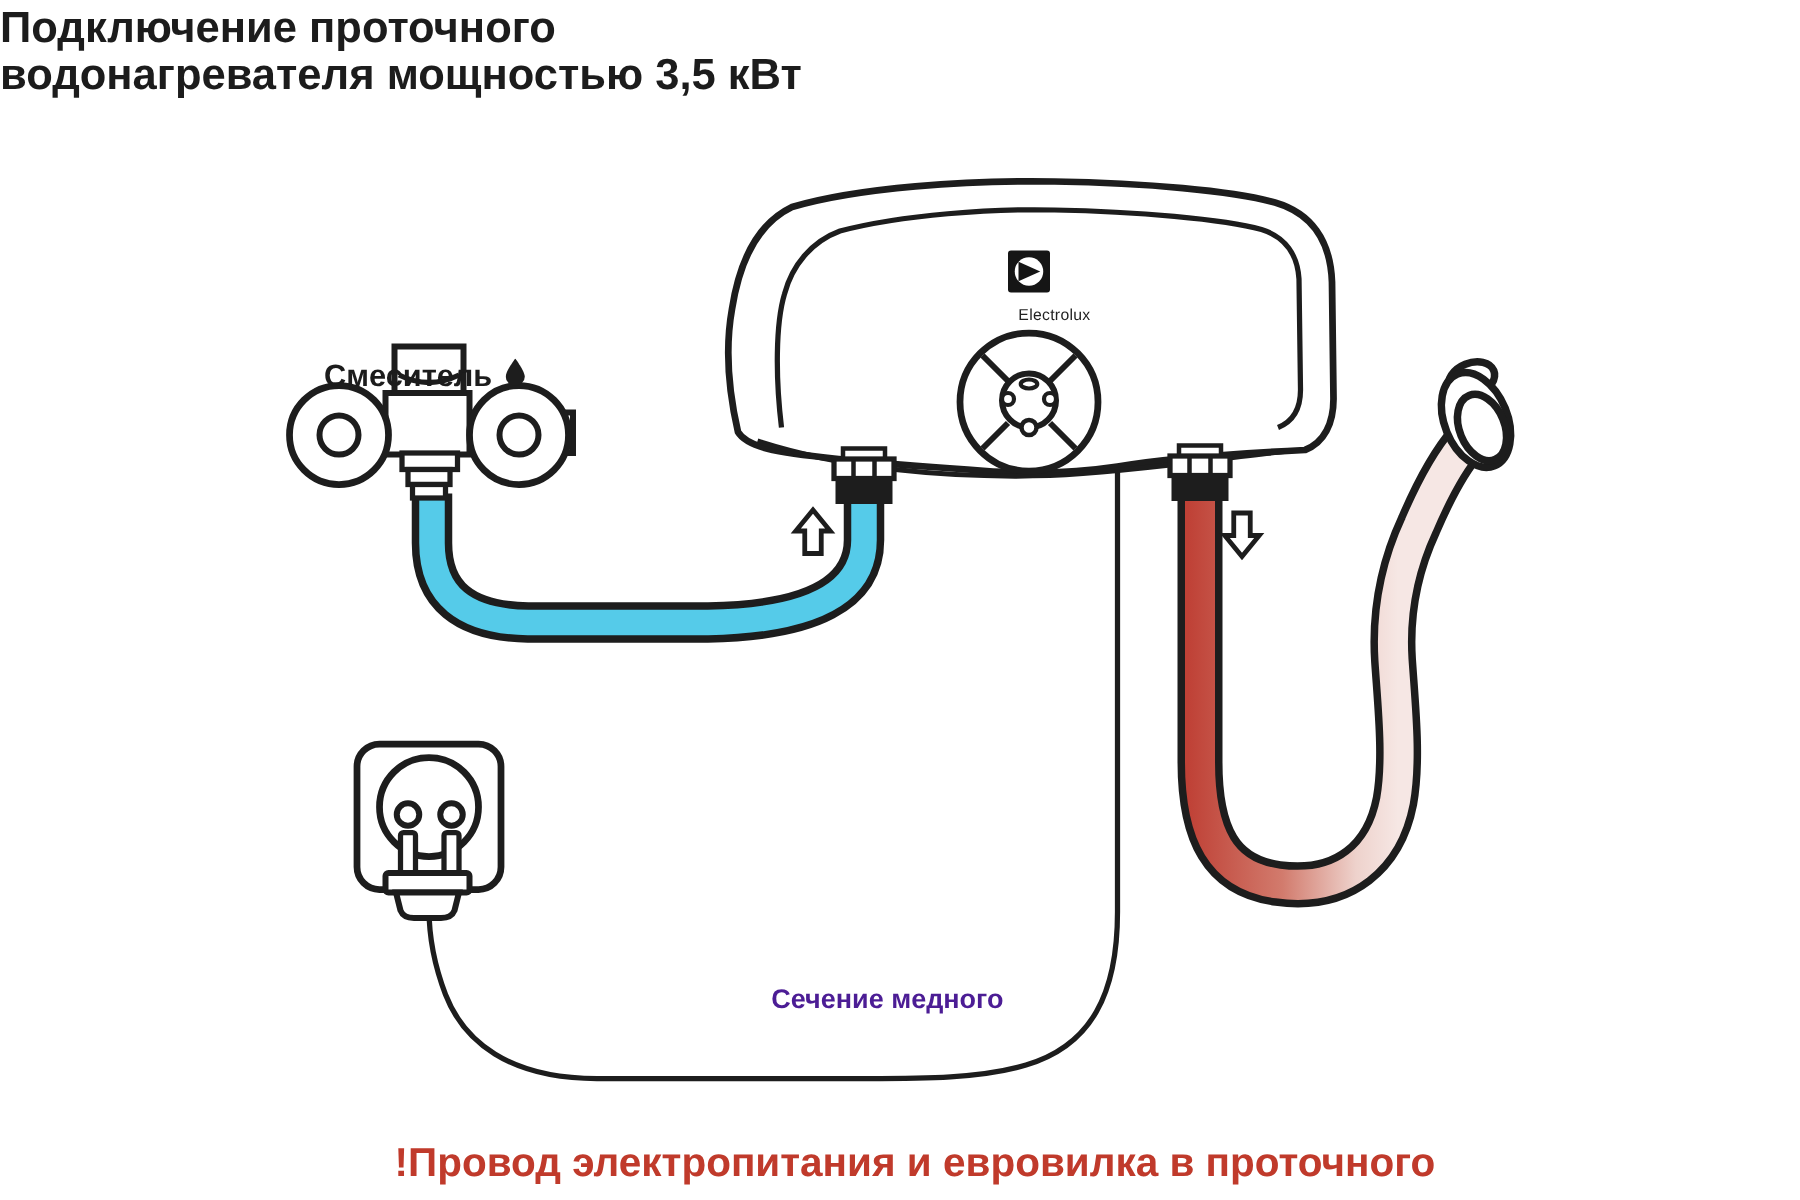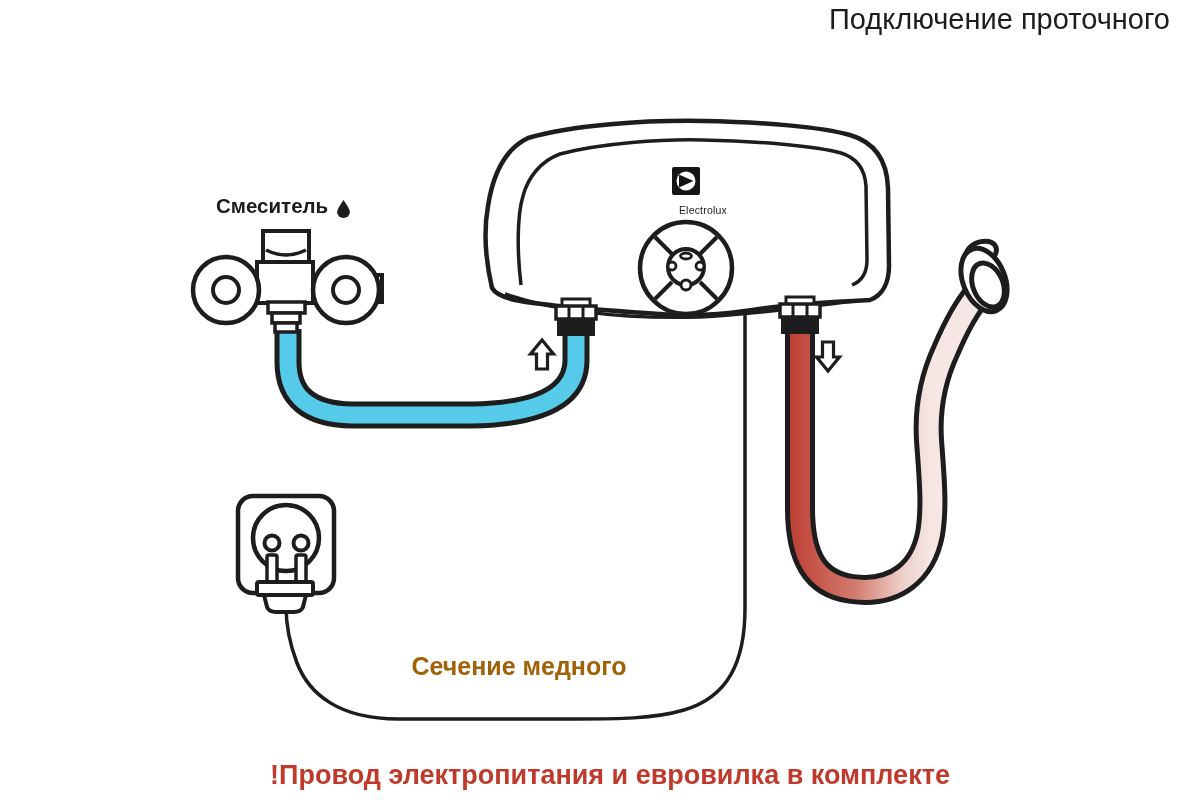--- a/index.html
+++ b/index.html
@@ -2,32 +2,32 @@
 <html><head>
 <meta charset="utf-8">
 <style>
   html,body { margin:0; padding:0; background:#fff; }
   .stage {
     position:relative; width:1200px; height:800px; background:#ffffff;
     font-family:"Liberation Sans", sans-serif; color:#1d1d1d; overflow:hidden;
   }
   .abs { position:absolute; }
   .title {
-    left:0; top:4px; width:1170px; text-align:right;
-    font-size:29px; line-height:31px; font-weight:normal; color:#1c1c1c;
+    left:0; top:4px; width:1170px; text-align:left;
+    font-size:29px; line-height:31px; font-weight:bold; color:#1c1c1c;
   }
   .small-label {
     font-size:20.5px; font-weight:bold; color:#1c1c1c; white-space:nowrap;
-    display:flex; align-items:flex-end; gap:9px;
+    display:flex; align-items:flex-start; gap:9px;margin-top:45px;
   }
   .mixer-label { left:216px; top:194px; }
   .outlet-label { left:204px; top:451px; }
   .wire-note {
-    left:369px; top:651px; width:300px; text-align:center;
-    font-size:25px; line-height:31px; font-weight:bold; color:#a16207;
+    left:369px; top:651px; width:300px; text-align:right;
+    font-size:18px; line-height:31px; font-weight:bold; color:#4c1d95;
   }
   .brand {
     left:647px; top:204px; width:80px; text-align:right;
     font-size:10.5px; font-weight:normal; color:#222; letter-spacing:0.2px;
   }
   .footer-note {
     left:20px; top:760px; width:1180px; text-align:center;
     font-size:27px; font-weight:bold; color:#c03a2b;
   }
   svg.scene { position:absolute; left:0; top:0; }
@@ -142,31 +142,32 @@
       <rect x="257" y="582" width="56" height="13" rx="2" fill="#fff" stroke="#1d1d1d" stroke-width="4"></rect>
       <path d="M264,595 L306,595 L303,607 Q301,612 294,612 L276,612 Q269,612 267,607 Z" fill="#fff" stroke="#1d1d1d" stroke-width="4"></path>
     </g>
 
     <polygon points="542,340 530.5,354 536.5,354 536.5,369 547.5,369 547.5,354 553.5,354" fill="#fff" stroke="#1d1d1d" stroke-width="3.2" stroke-linejoin="miter"></polygon>
     <polygon points="828,371 816.5,357 822.5,357 822.5,342 833.5,342 833.5,357 839.5,357" fill="#fff" stroke="#1d1d1d" stroke-width="3.2" stroke-linejoin="miter"></polygon>
   </svg>
 
   <div class="abs title">
     <div>Подключение проточного</div>
+    <div>водонагревателя мощностью 3,5 кВт</div>
   </div>
 
   <div class="abs small-label mixer-label">
     <span>Смеситель</span>
     <svg width="13" height="18" viewBox="0 0 12 17">
       <path d="M6,0 C6,0 0,8 0,11.5 A6,5.5 0 0 0 12,11.5 C12,8 6,0 6,0 Z" fill="#1d1d1d"></path>
     </svg>
   </div>
 
 
   <div class="abs wire-note">
     <div>Сечение медного</div>
   </div>
 
   <div class="abs brand">Electrolux</div>
 
-  <div class="abs footer-note">!Провод электропитания и евровилка в комплекте</div>
+  <div class="abs footer-note">!Провод электропитания и евровилка в проточного</div>
 
 </div>
 
 </body></html>

